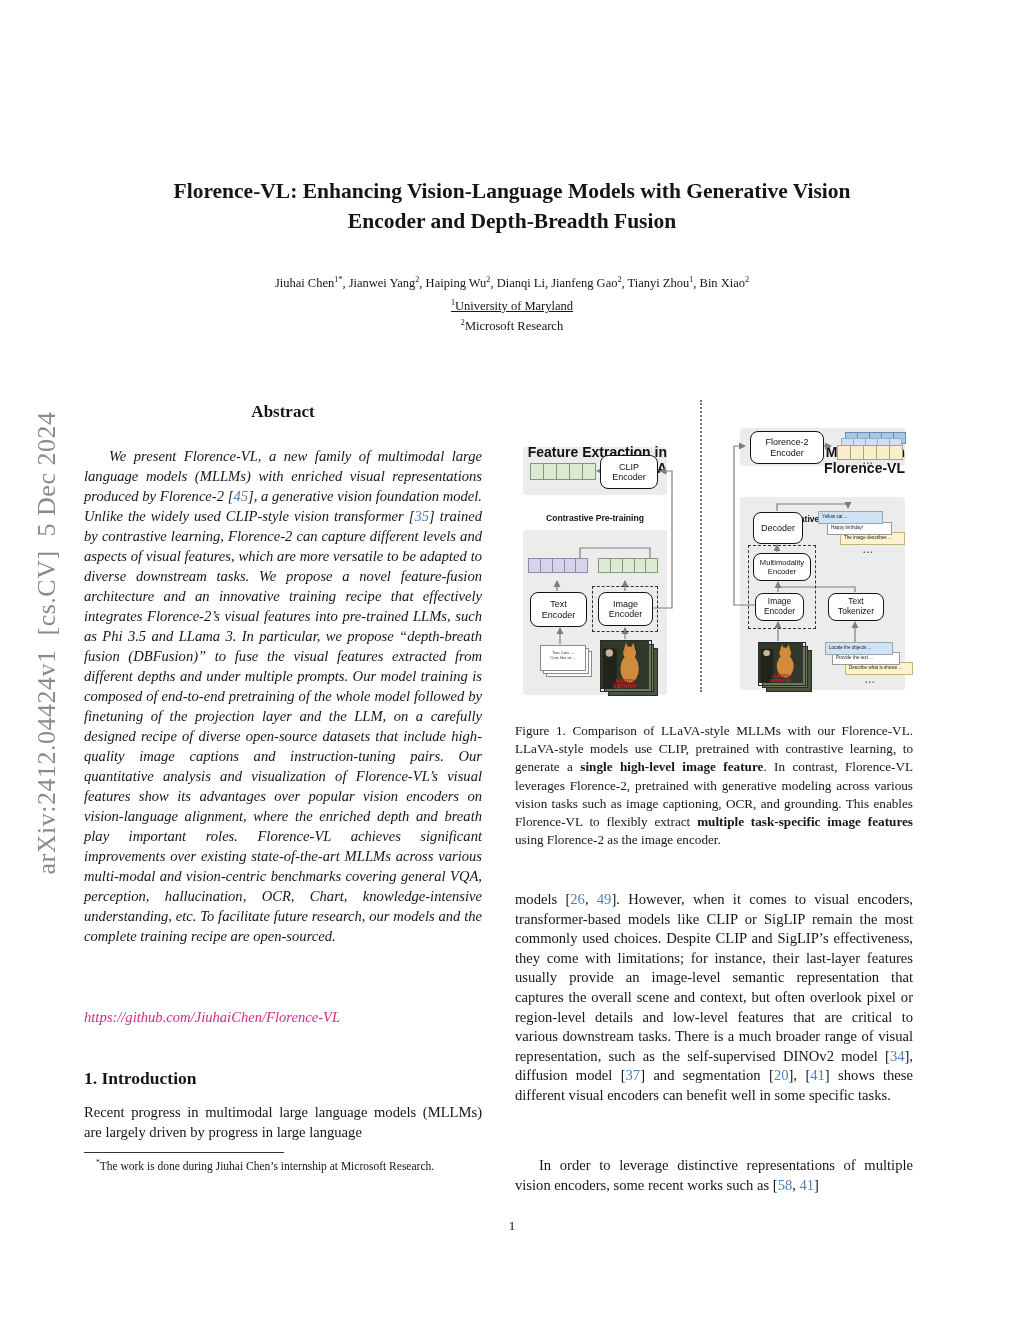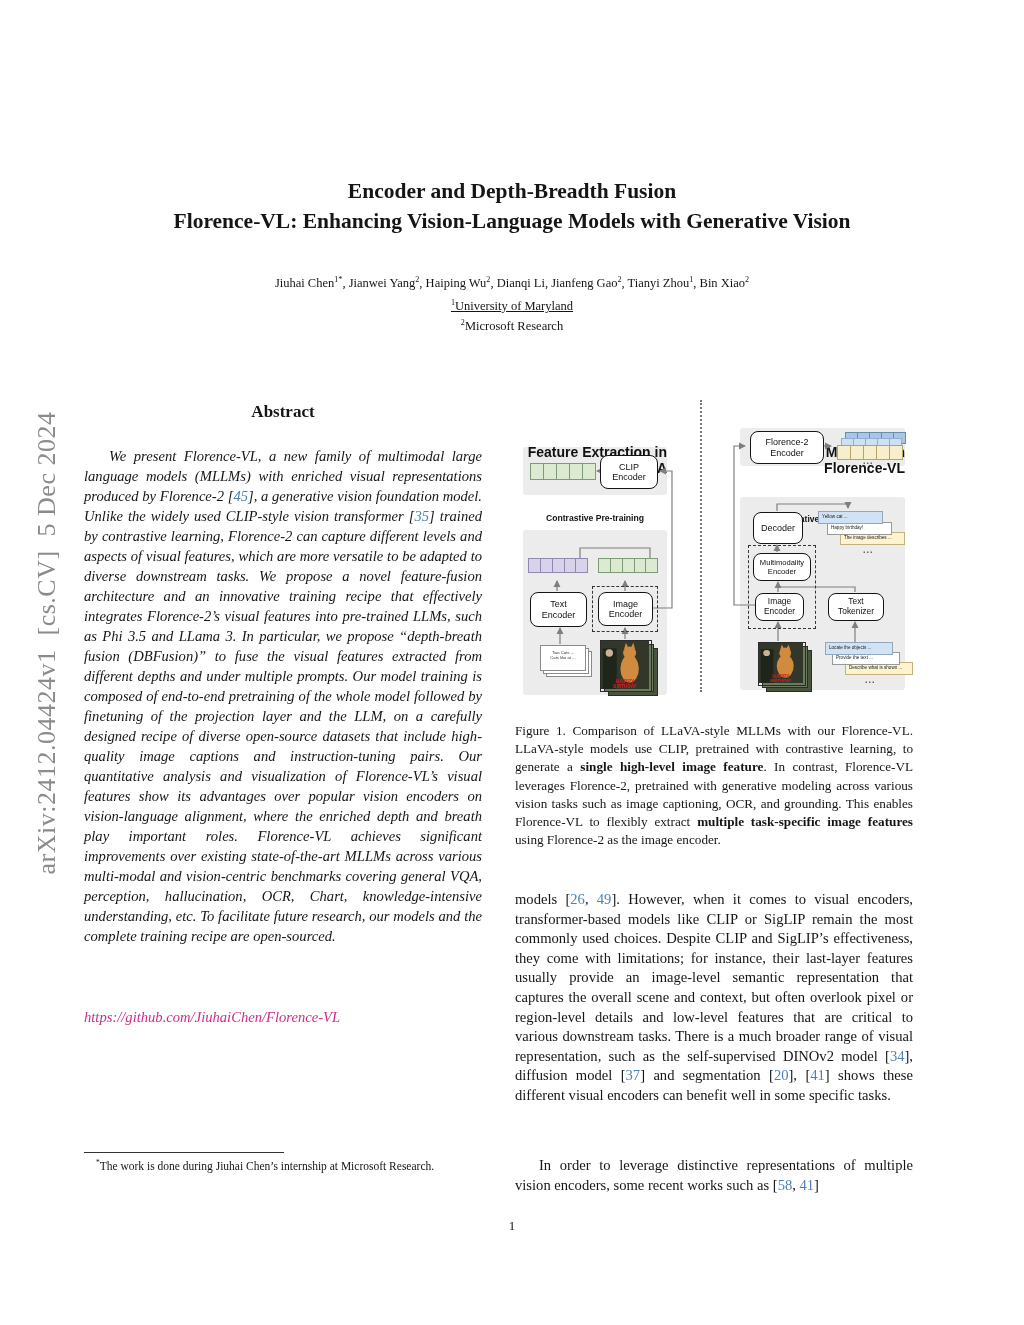--- a/index.html
+++ b/index.html
@@ -64,31 +64,33 @@
   .txtcard .tiny{font-size:4.2px;line-height:5px;color:#333;text-align:center;margin-top:4px;white-space:pre-line;}
   .vsep{position:absolute;border-left:2px dotted #777;}
   .connectors{position:absolute;left:0;top:0;}
 </style>
 </head>
 <body>
 
 <div class="watermark">arXiv:2412.04424v1  [cs.CV]  5 Dec 2024</div>
 
 <div class="abs title">
+  <div>Florence-VL: Enhancing Vision-Language Models with Generative Vision</div>
   <div>Encoder and Depth-Breadth Fusion</div>
-  <div>Florence-VL: Enhancing Vision-Language Models with Generative Vision</div>
 </div>
 <div class="abs authors"><span>Jiuhai Chen</span><span class="sup">1*</span><span>, Jianwei Yang</span><span class="sup">2</span><span>, Haiping Wu</span><span class="sup">2</span><span>, Dianqi Li, Jianfeng Gao</span><span class="sup">2</span><span>, Tianyi Zhou</span><span class="sup">1</span><span>, Bin Xiao</span><span class="sup">2</span></div>
 <div class="abs affil" style="top:299px;text-decoration:underline;"><span class="sup">1</span><span>University of Maryland</span></div>
 <div class="abs affil" style="top:319px;"><span class="sup">2</span><span>Microsoft Research</span></div>
 
 <div class="abs col-left" style="height:800px;">
   <div class="abs heading-center">Abstract</div>
   <div class="abs abstract-body"><span>We present Florence-VL, a new family of multimodal large language models (MLLMs) with enriched visual representations produced by Florence-2 [</span><span class="cite">45</span><span>], a generative vision foundation model. Unlike the widely used CLIP-style vision transformer [</span><span class="cite">35</span><span>] trained by contrastive learning, Florence-2 can capture different levels and aspects of visual features, which are more versatile to be adapted to diverse downstream tasks. We propose a novel feature-fusion architecture and an innovative training recipe that effectively integrates Florence-2’s visual features into pre-trained LLMs, such as Phi 3.5 and LLama 3. In particular, we propose “depth-breath fusion (DBFusion)” to fuse the visual features extracted from different depths and under multiple prompts. Our model training is composed of end-to-end pretraining of the whole model followed by finetuning of the projection layer and the LLM, on a carefully designed recipe of diverse open-source datasets that include high-quality image captions and instruction-tuning pairs. Our quantitative analysis and visualization of Florence-VL’s visual features show its advantages over popular vision encoders on vision-language alignment, where the enriched depth and breath play important roles. Florence-VL achieves significant improvements over existing state-of-the-art MLLMs across various multi-modal and vision-centric benchmarks covering general VQA, perception, hallucination, OCR, Chart, knowledge-intensive understanding, etc. To facilitate future research, our models and the complete training recipe are open-sourced.</span></div>
   <div class="abs url-line">https://github.com/JiuhaiChen/Florence-VL</div>
+  <div class="abs sec-heading">1. Introduction</div>
+  <div class="abs intro-body">Recent progress in multimodal large language models (MLLMs) are largely driven by progress in large language</div>
   <div class="abs foot-rule"></div>
   <div class="abs footnote"><span class="sup">*</span><span>The work is done during Jiuhai Chen’s internship at Microsoft Research.</span></div>
 </div>
 
 <div class="abs col-right" style="height:810px;">
 
   <div class="figure">
 
     <div class="panel" style="left:8px;top:49px;width:144px;height:48px;"></div>
     <div class="panel" style="left:8px;top:132px;width:144px;height:165px;"></div>

